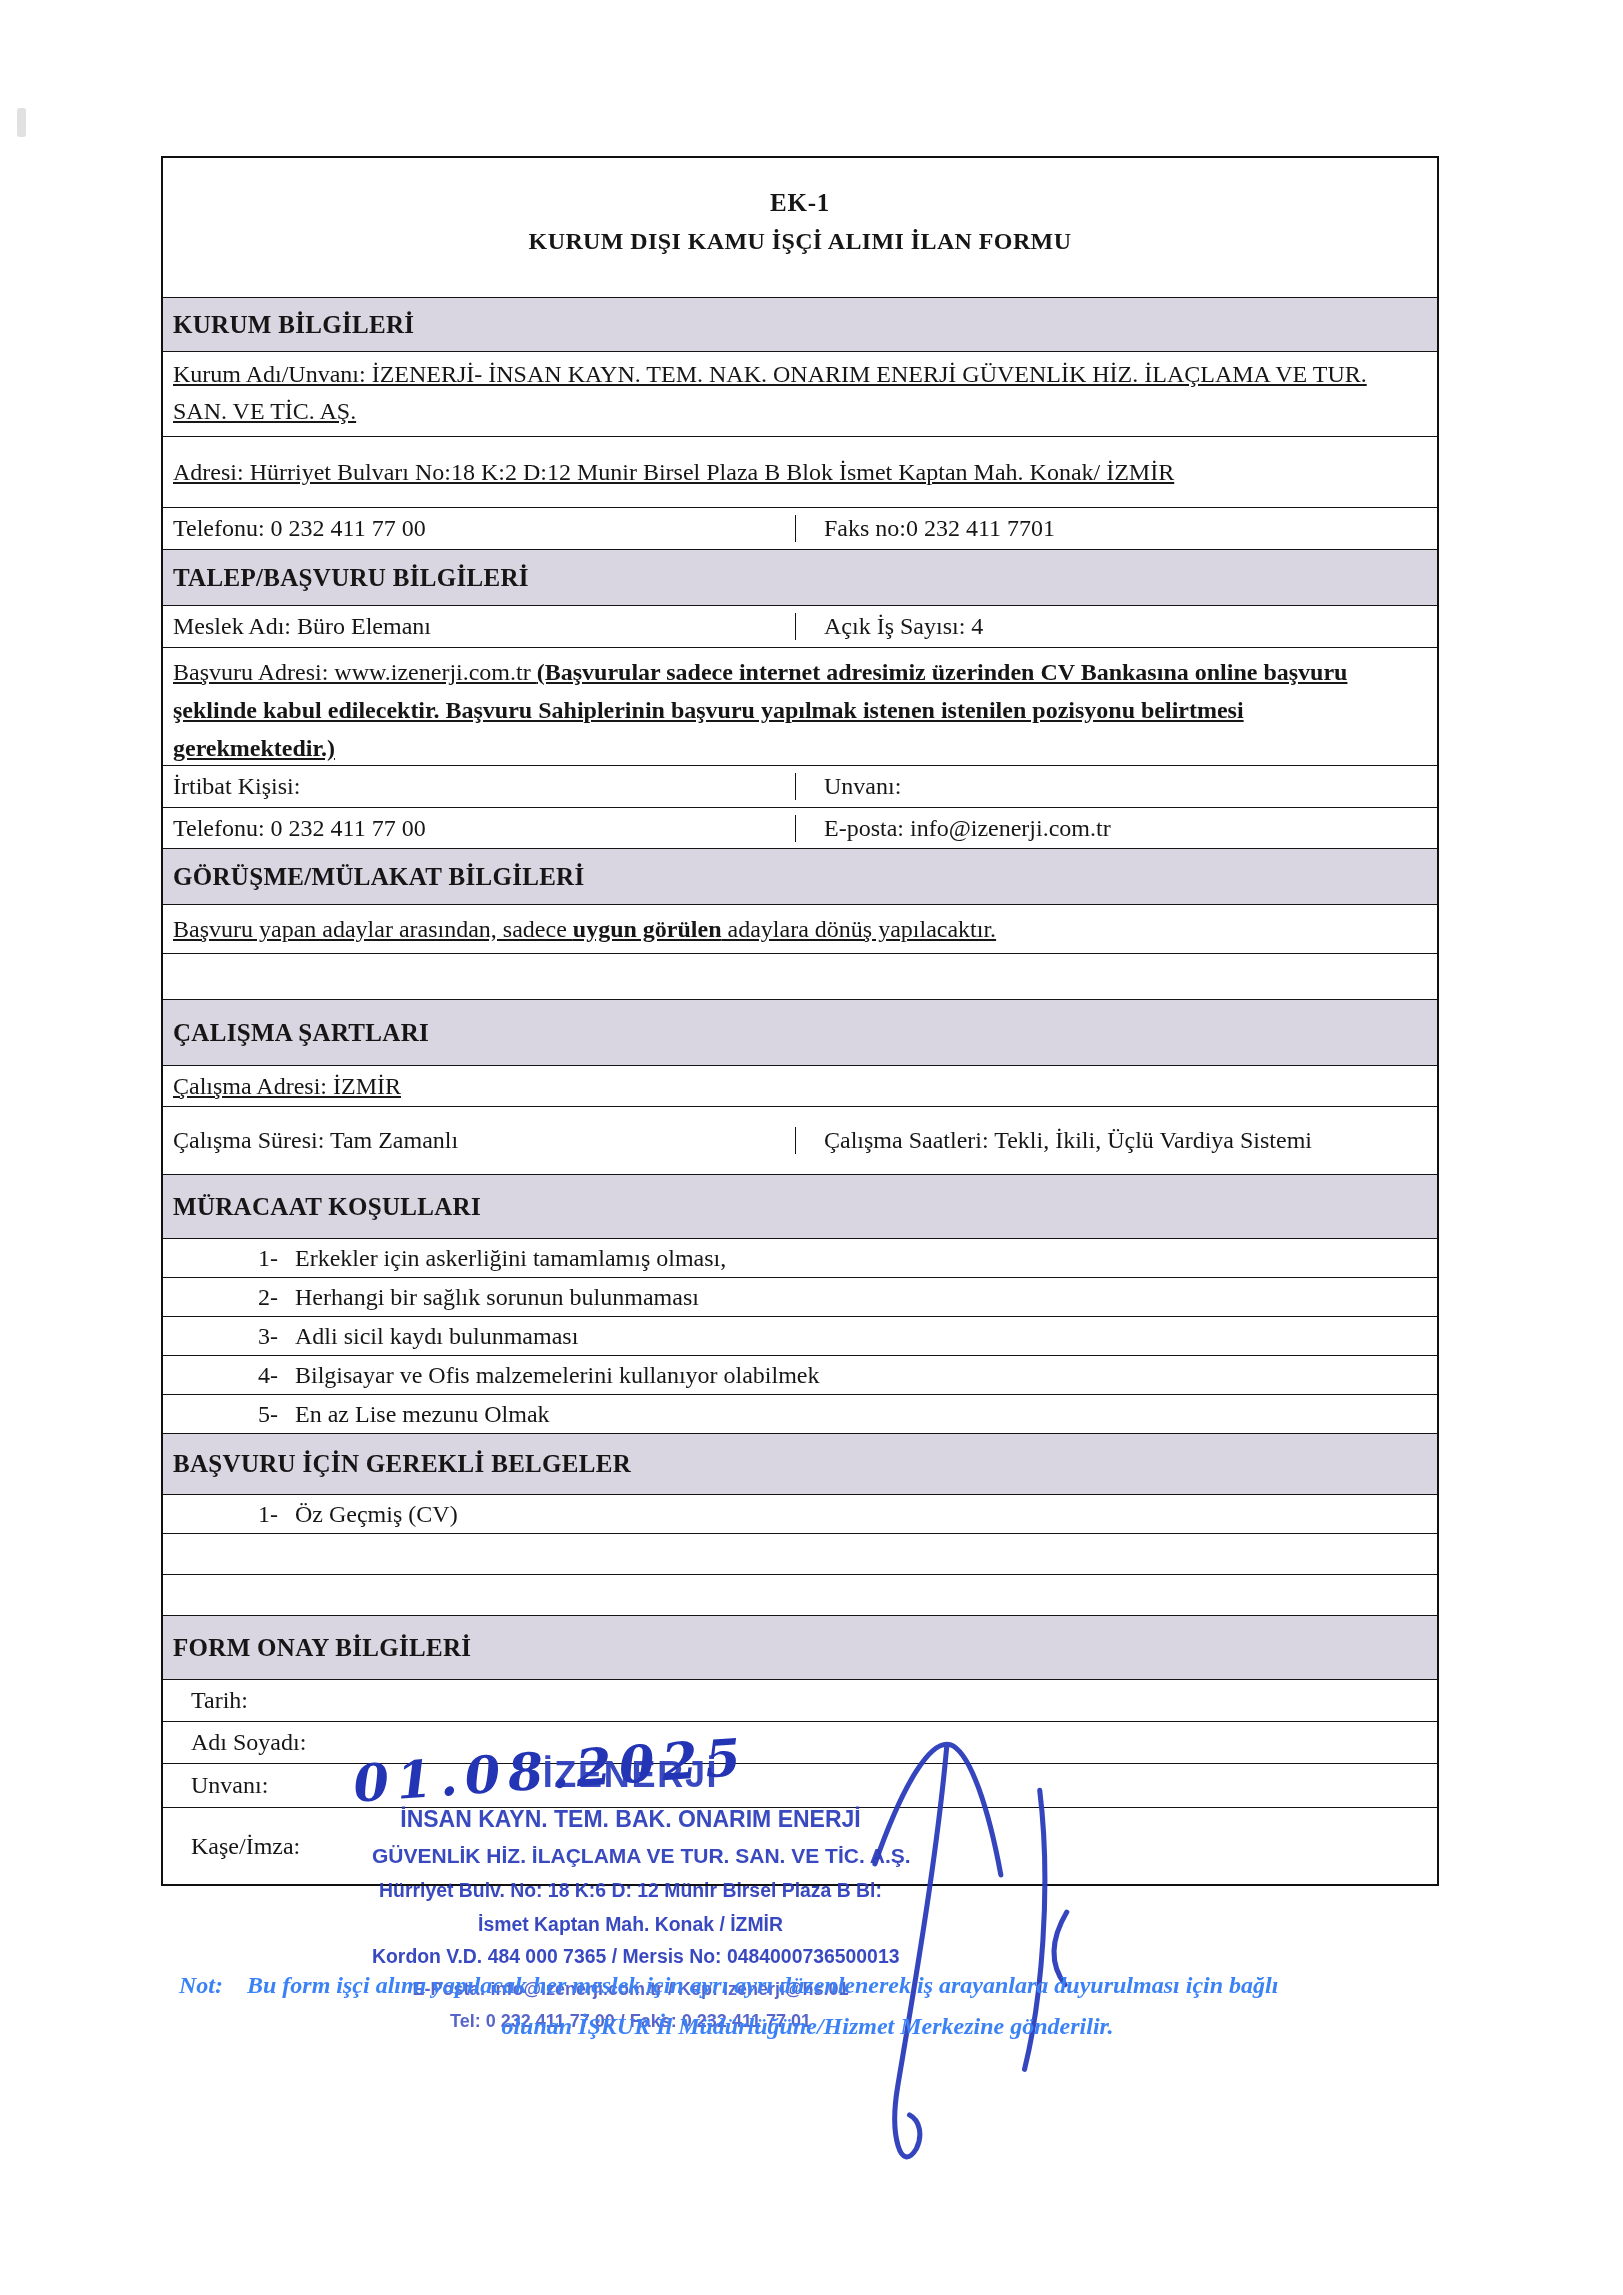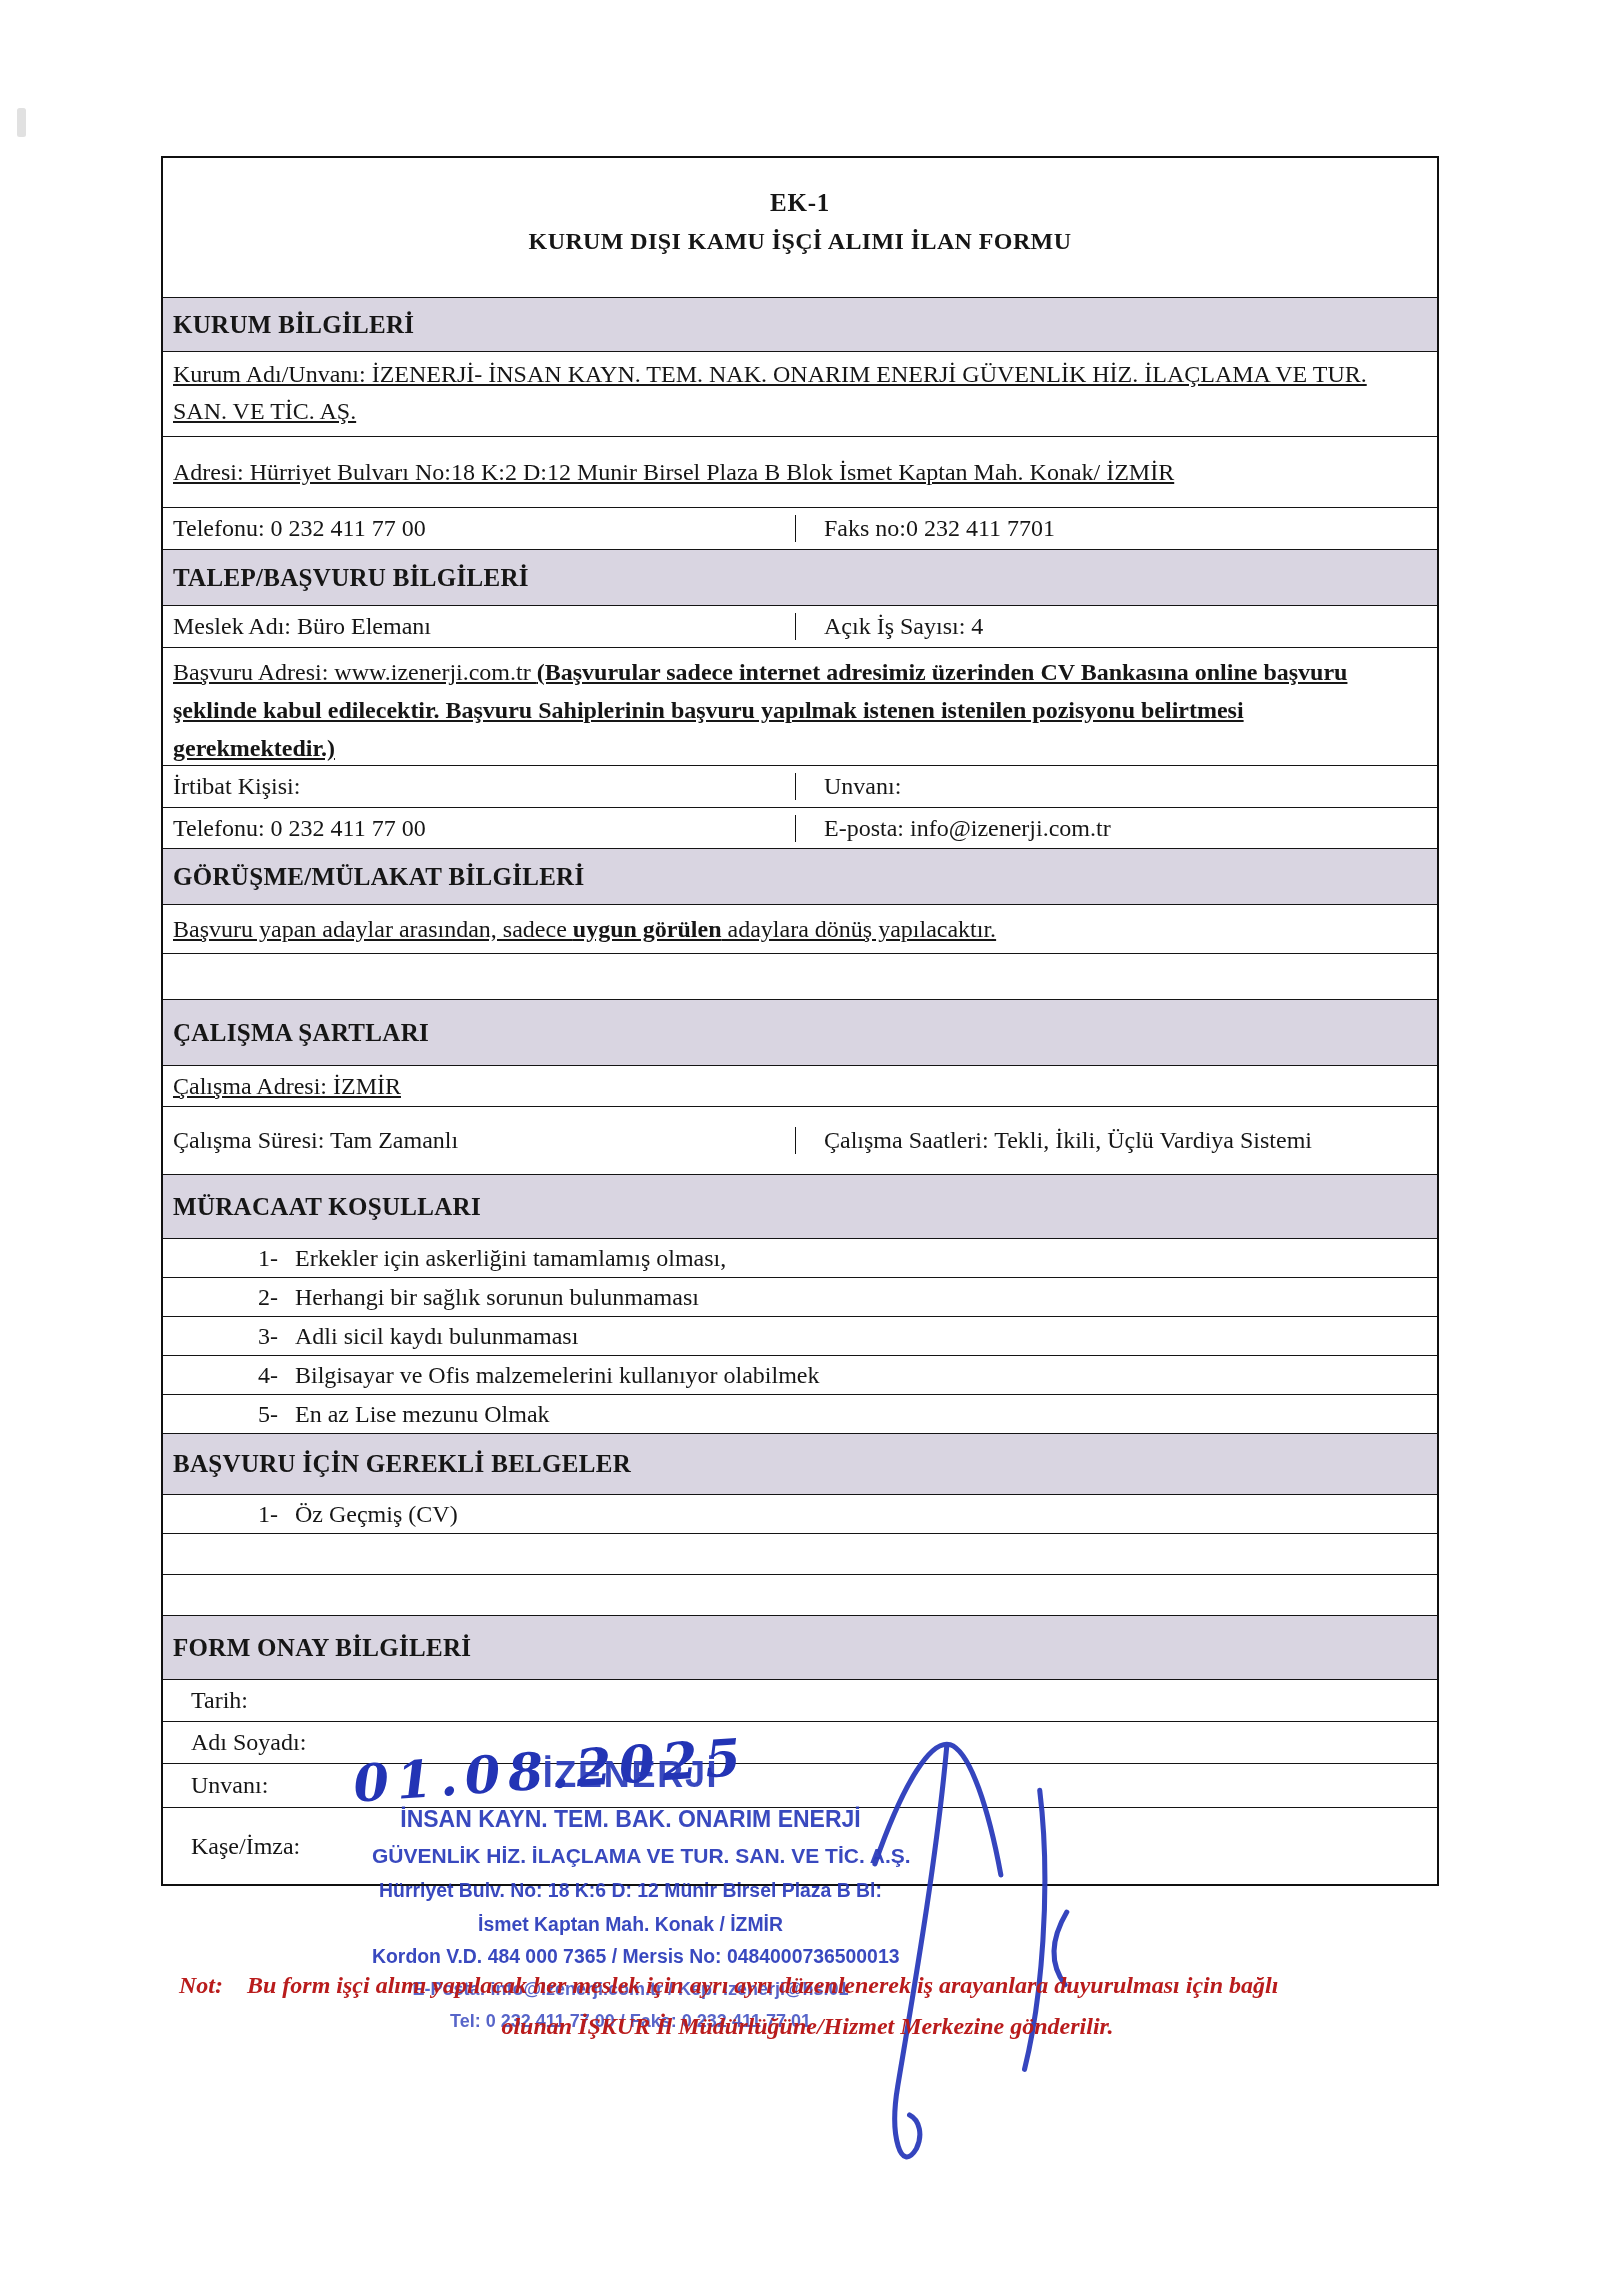--- a/index.html
+++ b/index.html
@@ -79,21 +79,21 @@
     color:#2334b5;
     font-family:"DejaVu Serif", serif;
     font-style:italic;font-weight:600;
     font-size:51px;letter-spacing:7.6px;
     transform:rotate(-4deg);
     pointer-events:none;
   }
   .note{
     position:absolute;left:169px;top:1972px;width:1277px;
     font-style:italic;font-weight:700;font-size:24px;
-    color:#b91c1c;
+    color:#3b82f6;
   }
   .note-line1{display:flex;}
   .note-label{margin-right:24px;margin-left:10px;}
   .note-line2{text-align:center;margin-top:14px;}
   .sig{position:absolute;left:0;top:0;width:1623px;height:2295px;pointer-events:none;}
 </style>
 </head>
 <body>
 
 <div class="page">

